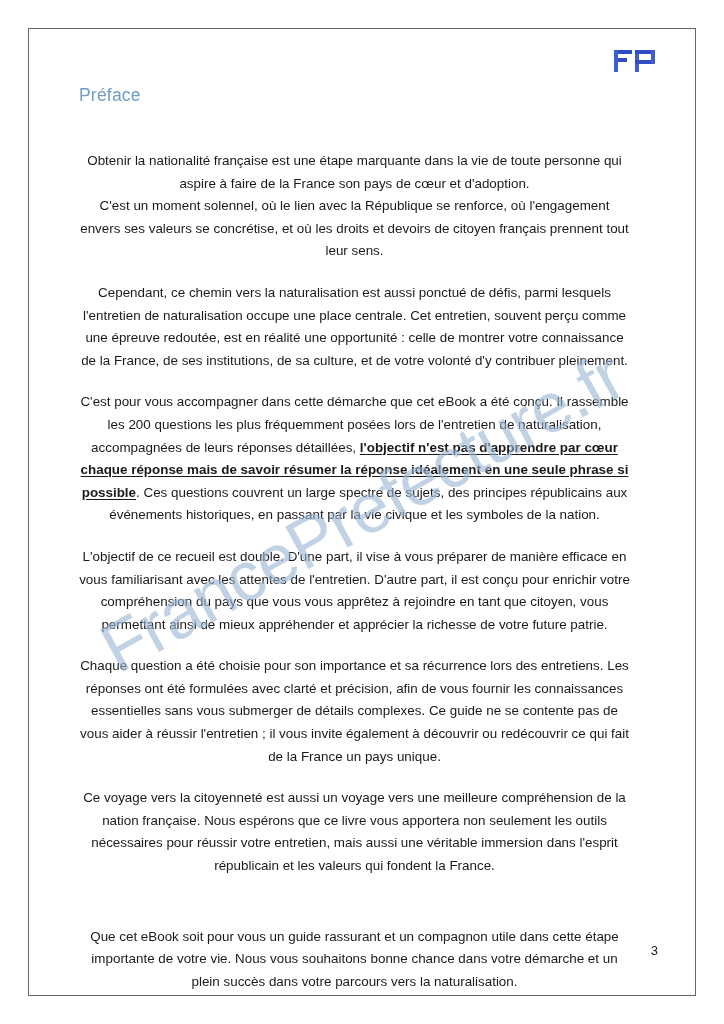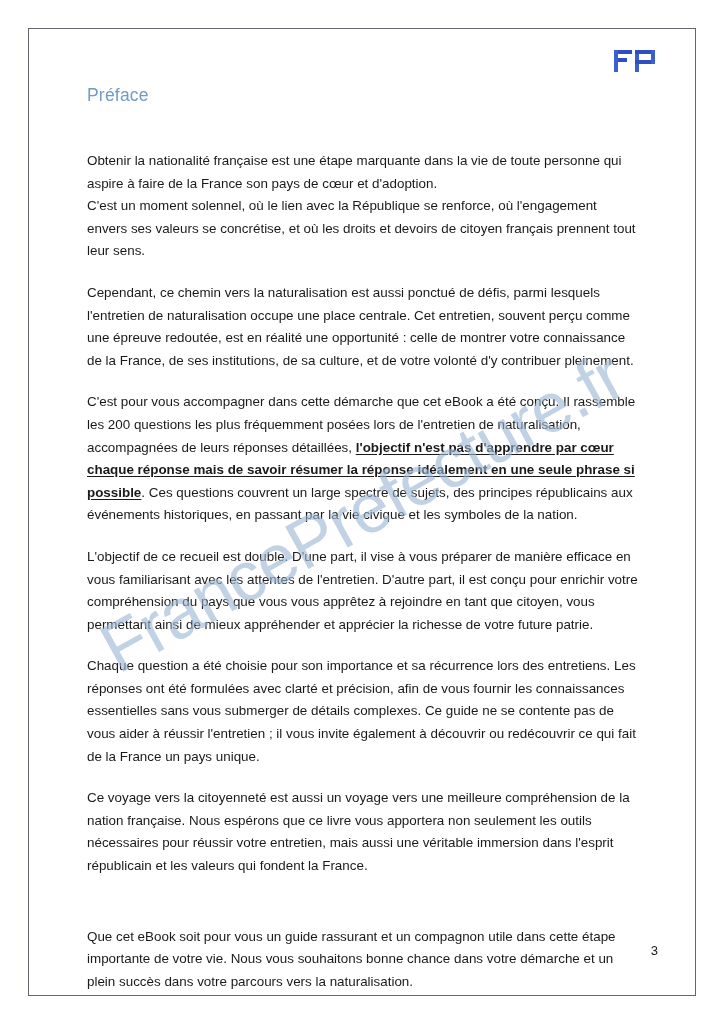--- a/index.html
+++ b/index.html
@@ -54,41 +54,41 @@
     top: 16px;
     width: 46px;
     height: 32px;
     z-index: 2;
   }
   .logo svg { display: block; }
 
   
   .content {
     position: absolute;
-    left: 58px;
+    left: 50px;
     top: 56px;
     width: 551px;
     z-index: 1;
   }
 
   h1.page-title {
     font-size: 17.5px;
     font-weight: 400;
     color: #6f9cc4;
     margin: 0 0 44px 0;
     letter-spacing: 0.2px;
     line-height: 1.2;
   }
 
   p.para {
     font-size: 13.4px;
     line-height: 22.6px;
     color: #1a1a1a;
     margin: 0 0 19px 0;
-    text-align: left;
+    text-align: center;
     hyphens: none;
   }
   p.para:last-of-type { margin-bottom: 0; margin-top: 48px; }
 
   .emph {
     font-weight: bold;
     text-decoration: underline;
     text-underline-offset: 2px;
   }
 

